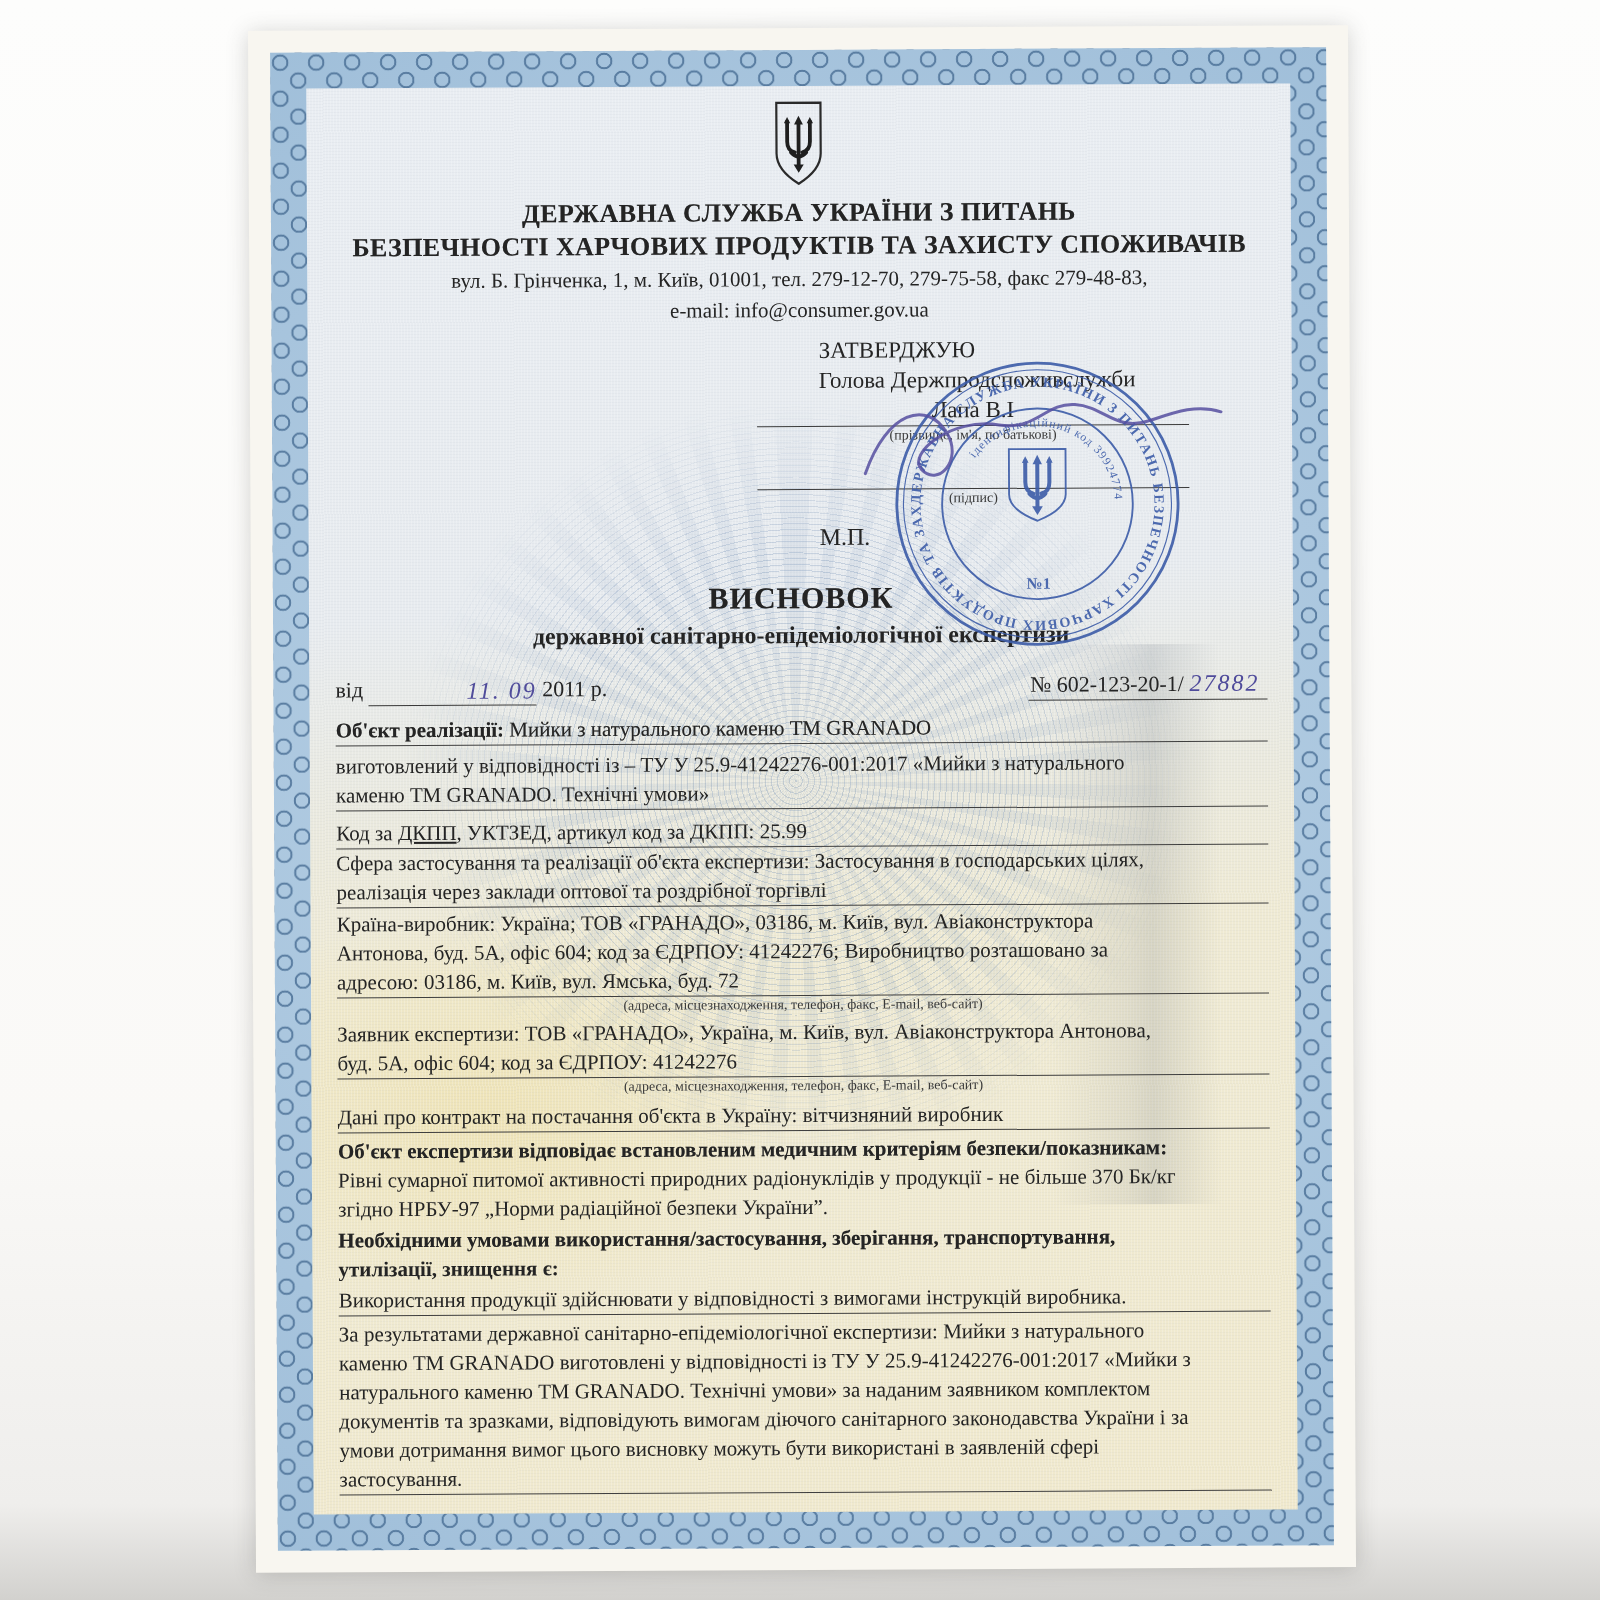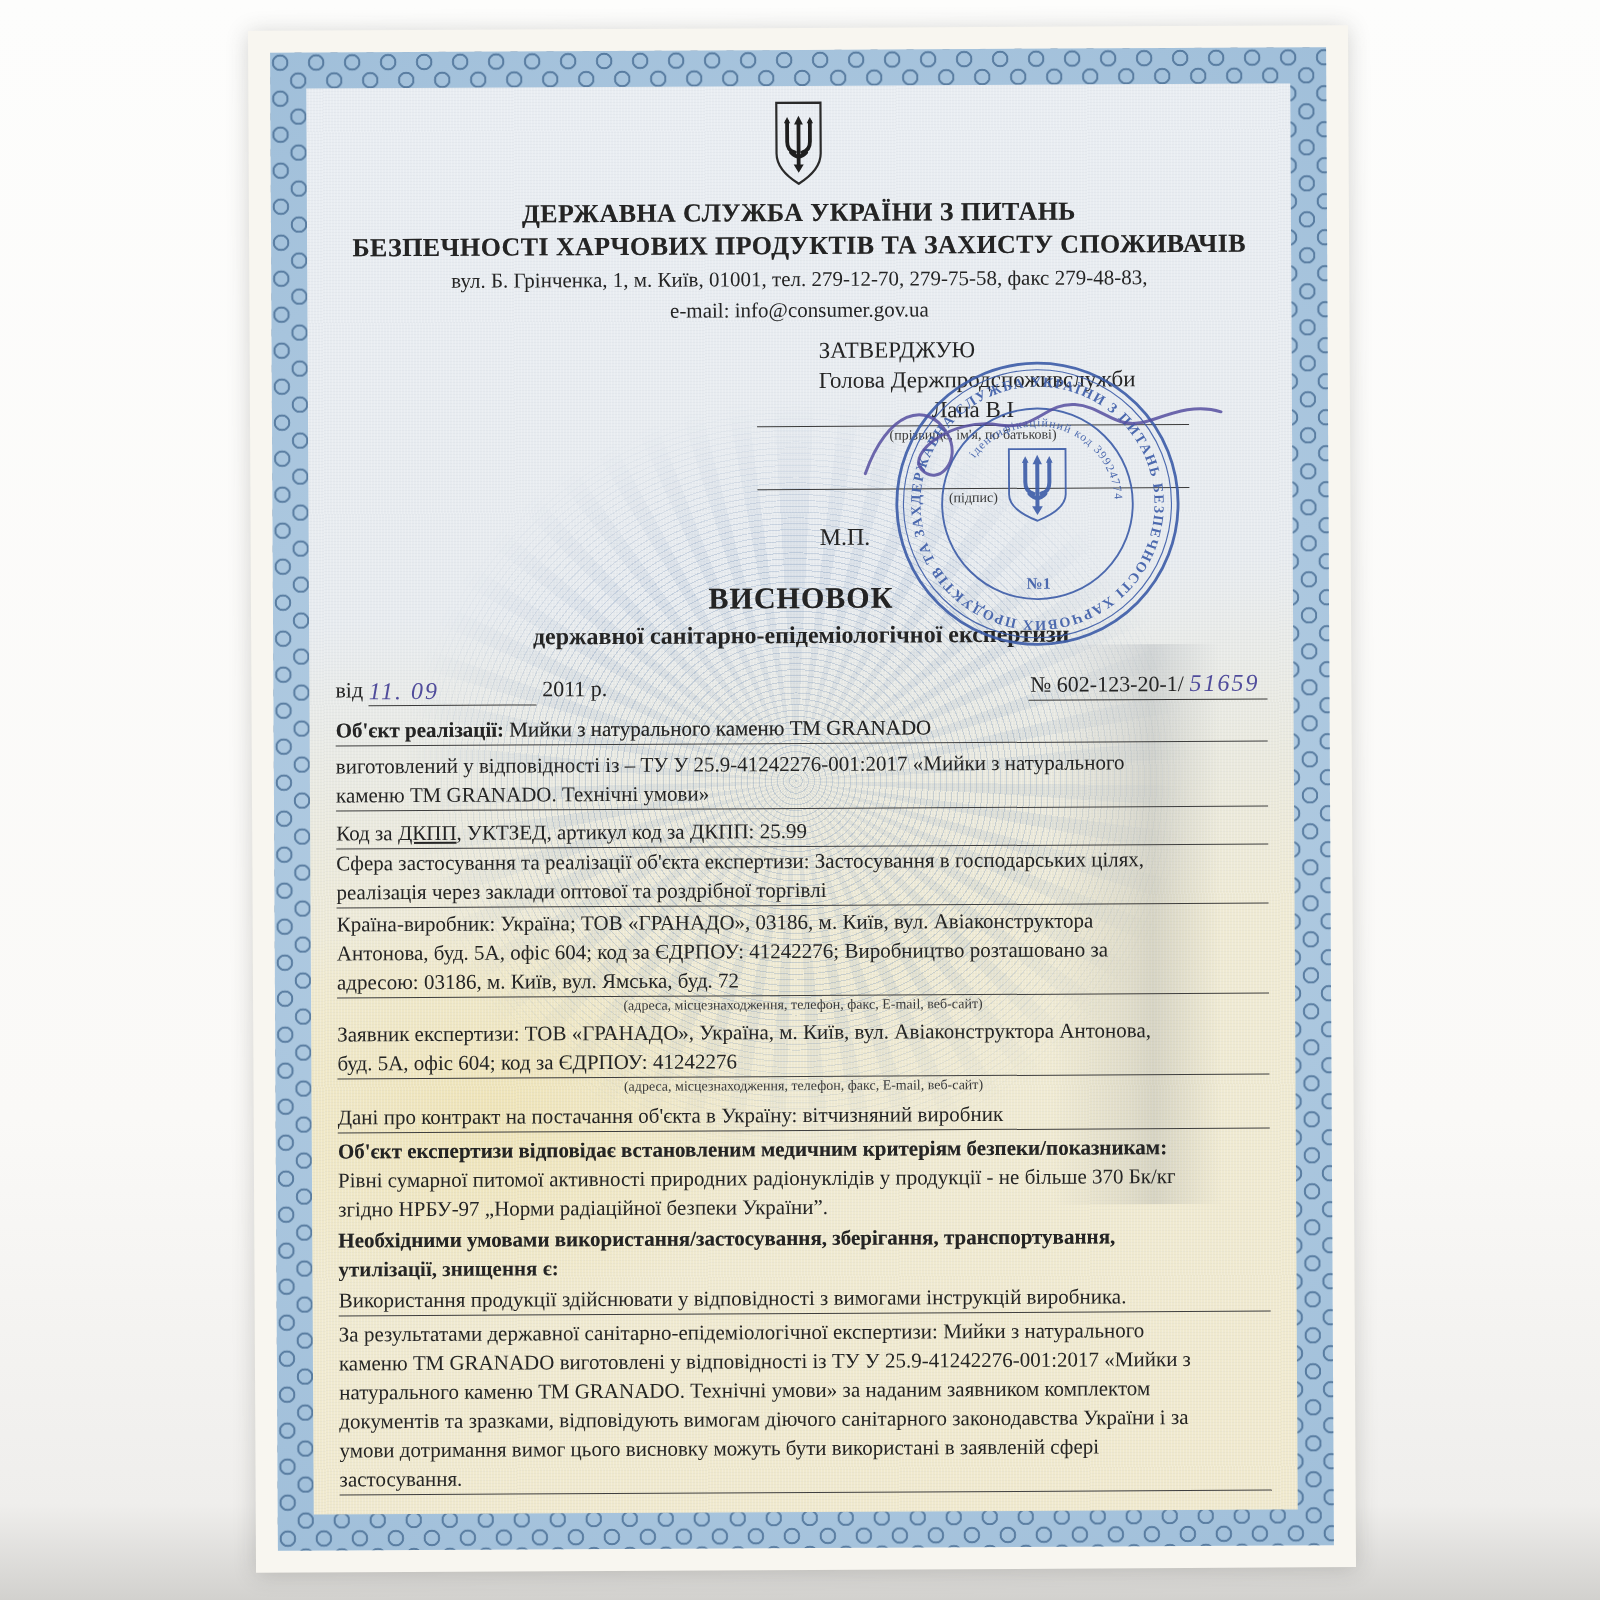--- a/index.html
+++ b/index.html
@@ -67,21 +67,21 @@
   .ring-text{font-size:15px;font-weight:bold;letter-spacing:1.6px;}
   .inner-ring-text{font-size:12.5px;letter-spacing:1.2px;}
   .stamp-no{font-size:17px;font-weight:bold;}
   .signature{position:absolute;left:545px;top:290px;width:380px;height:160px;z-index:4;}
   
   .title-block{position:relative;z-index:2;text-align:center;margin-top:256px;}
   .title-main{font-size:30px;font-weight:bold;letter-spacing:1px;line-height:36px;text-shadow:0 0 .6px rgba(30,30,30,.4);}
   .title-sub{font-size:24px;font-weight:bold;line-height:30px;margin-top:4px;}
   .meta-row{position:relative;z-index:2;display:flex;justify-content:space-between;align-items:flex-end;margin-top:22px;font-size:22px;}
   .hand{font-style:italic;color:#504c9b;font-size:24px;letter-spacing:2px;}
-  .date-gap{display:inline-block;width:168px;text-align:left;border-bottom:1.8px solid #3a3a3a;transform:translateY(2px);}
+  .date-gap{display:inline-block;width:168px;text-align:right;border-bottom:1.8px solid #3a3a3a;transform:translateY(2px);}
   .num-group{display:inline-block;border-bottom:1.8px solid #3a3a3a;padding:0 8px 2px 2px;}
   
   .fields{position:relative;z-index:2;margin-top:12px;font-size:21px;line-height:29px;}
   .line{white-space:nowrap;}
   .rule{border-bottom:1.5px solid #3f3f3f;}
   .bold{font-weight:bold;}
   .u{text-decoration:underline;margin-top:12px;}
   .cap{font-size:14px;line-height:18px;text-align:center;color:#3a3a3a;}
   .mt2{margin-top:2px;}.mt4{margin-top:4px;}.mt6{margin-top:6px;}.mt8{margin-top:8px;}
   .txtshadow{text-shadow:0 0 .5px rgba(35,35,35,.4);}
@@ -168,21 +168,21 @@
           <div class="title-sub">державної санітарно-епідеміологічної експертизи</div>
         </div>
 
         <div class="meta-row">
           <div>
             <span>від</span>
             <span class="date-gap"><span class="hand">11. 09</span></span>
             <span>2011 р.</span>
           </div>
           <div>
-            <span class="num-group"><span>№ 602-123-20-1/</span> <span class="hand">51659</span></span>
+            <span class="num-group"><span>№ 602-123-20-1/</span> <span class="hand">27882</span></span>
           </div>
         </div>
 
         <div class="fields">
           <div class="line rule txtshadow"><span class="bold">Об'єкт реалізації:</span><span> Мийки з натурального каменю ТМ GRANADO</span></div>
 
           <div class="line mt6">виготовлений у відповідності із  –  ТУ У 25.9-41242276-001:2017 «Мийки з натурального</div>
           <div class="line rule">каменю ТМ GRANADO. Технічні умови»</div>
 
           <div class="line rule mt8"><span>Код за </span><span class="u">ДКПП</span><span>, УКТЗЕД, артикул  код за ДКПП: 25.99</span></div>

